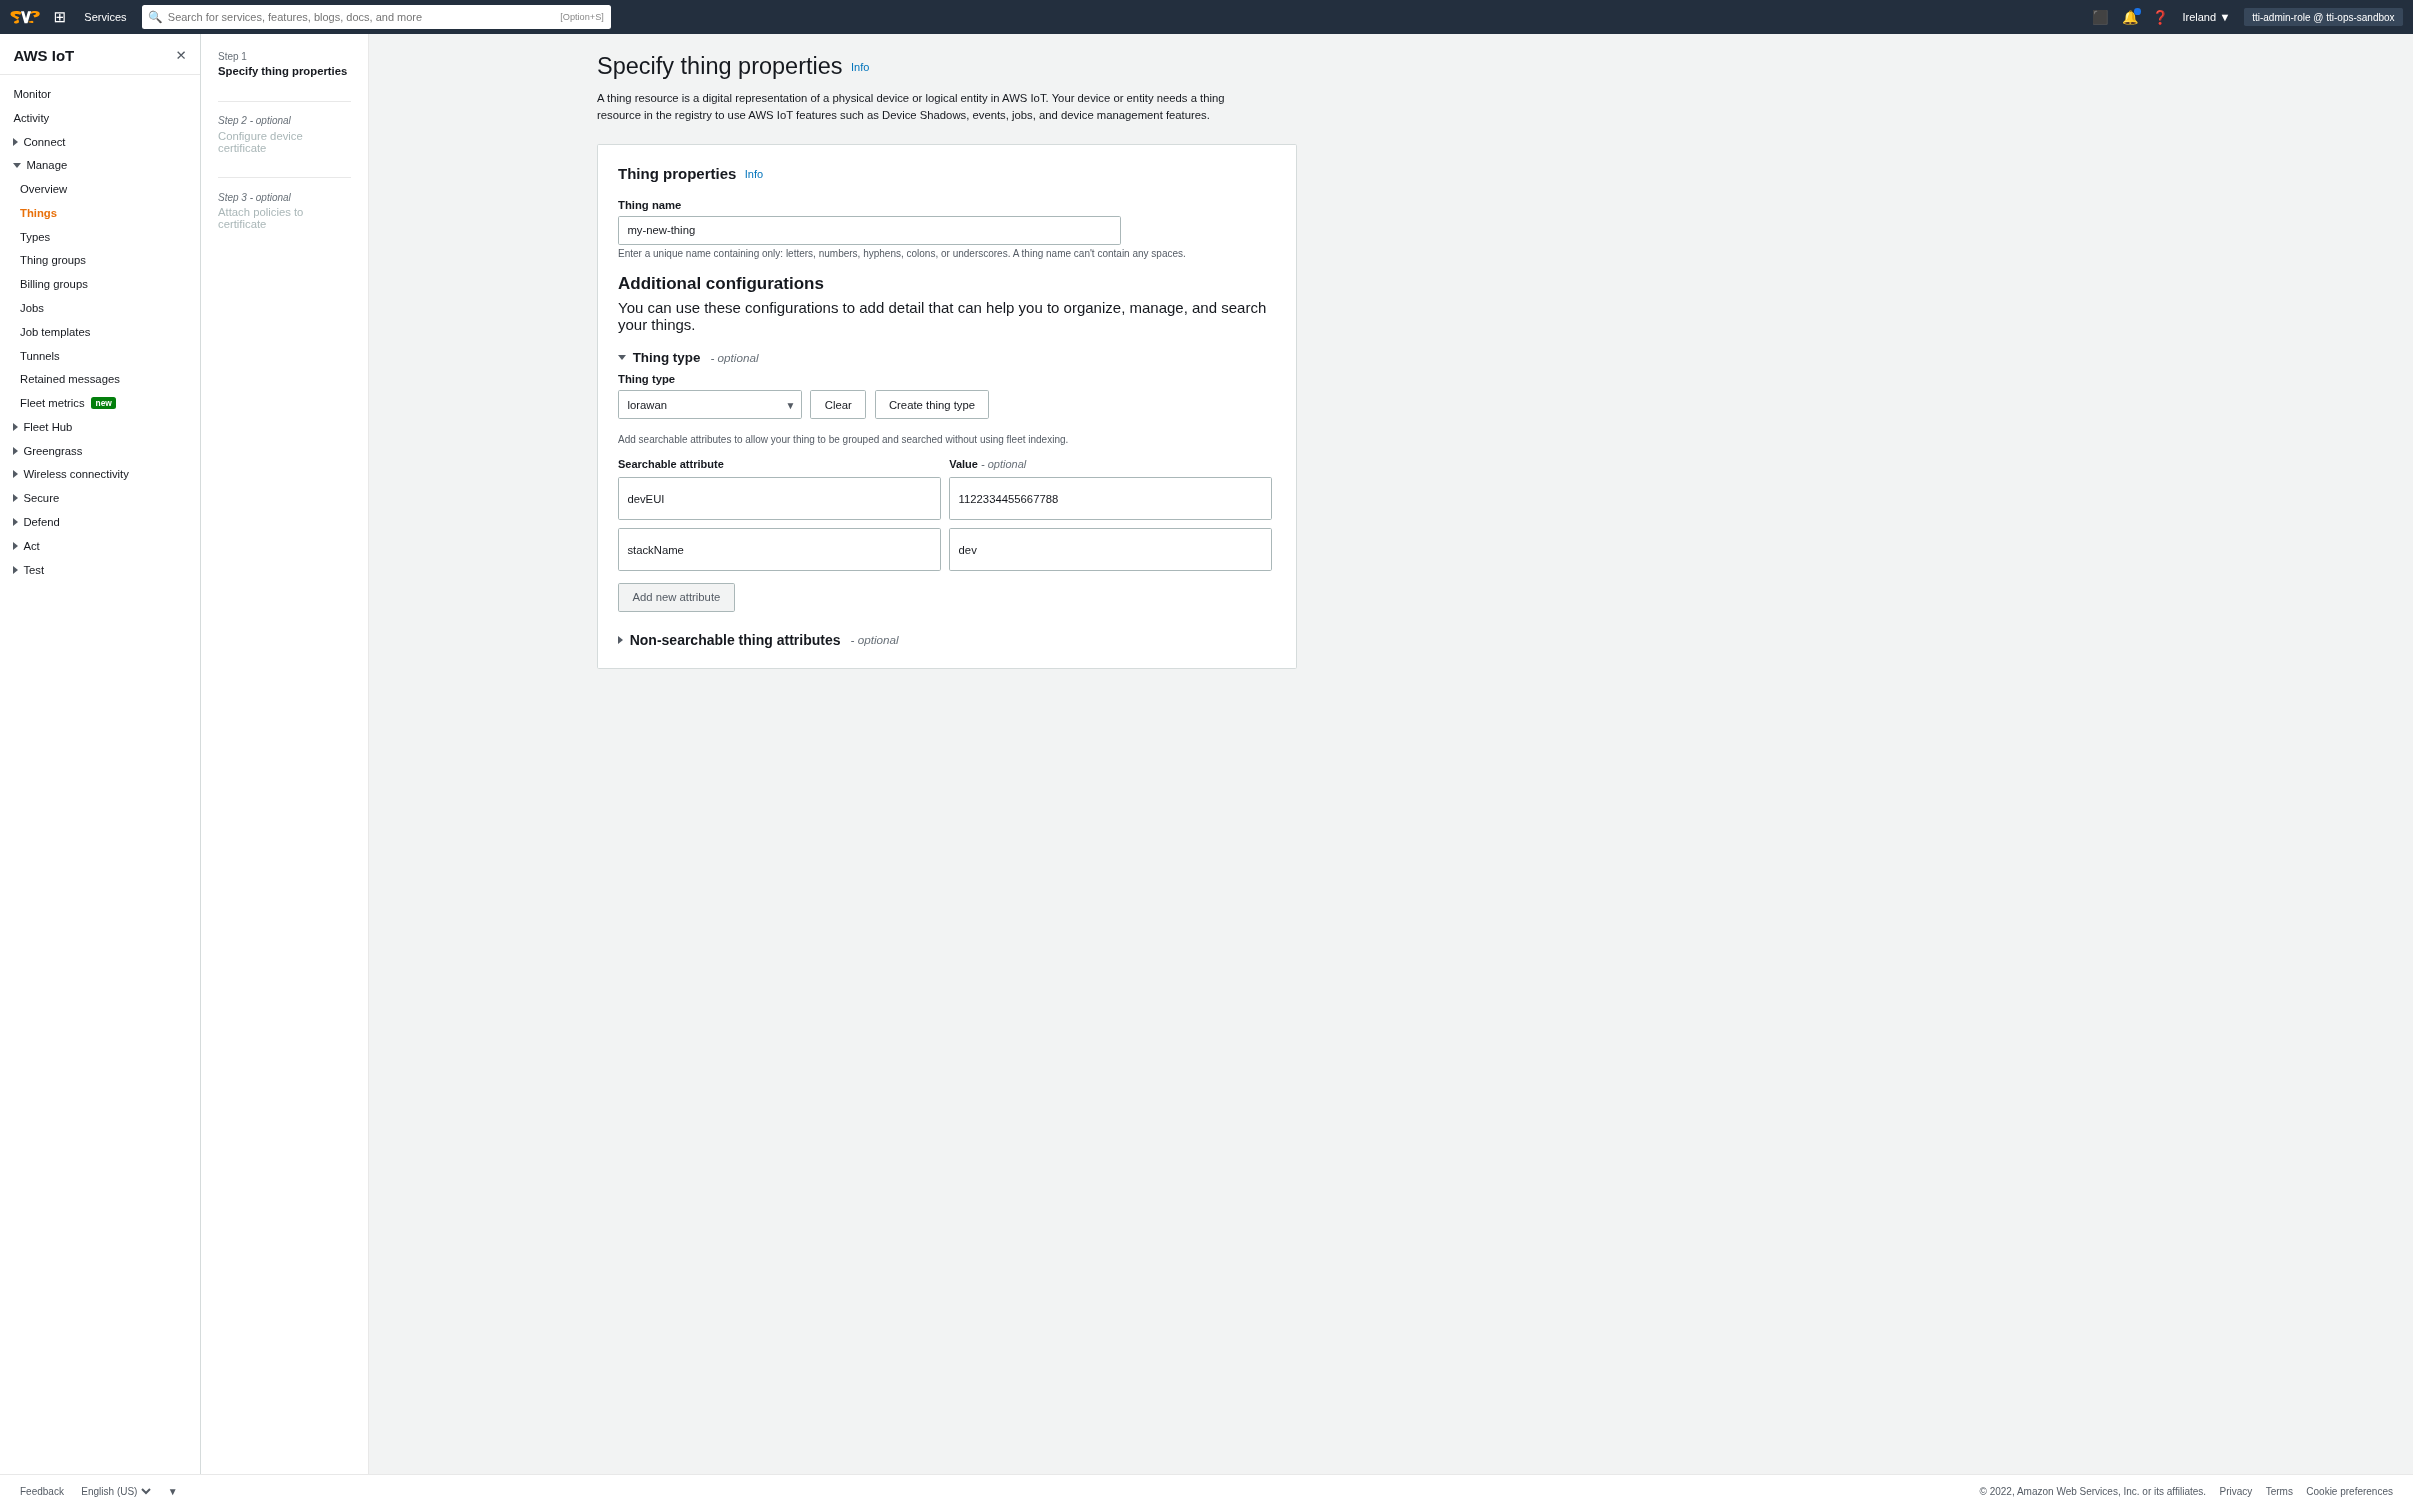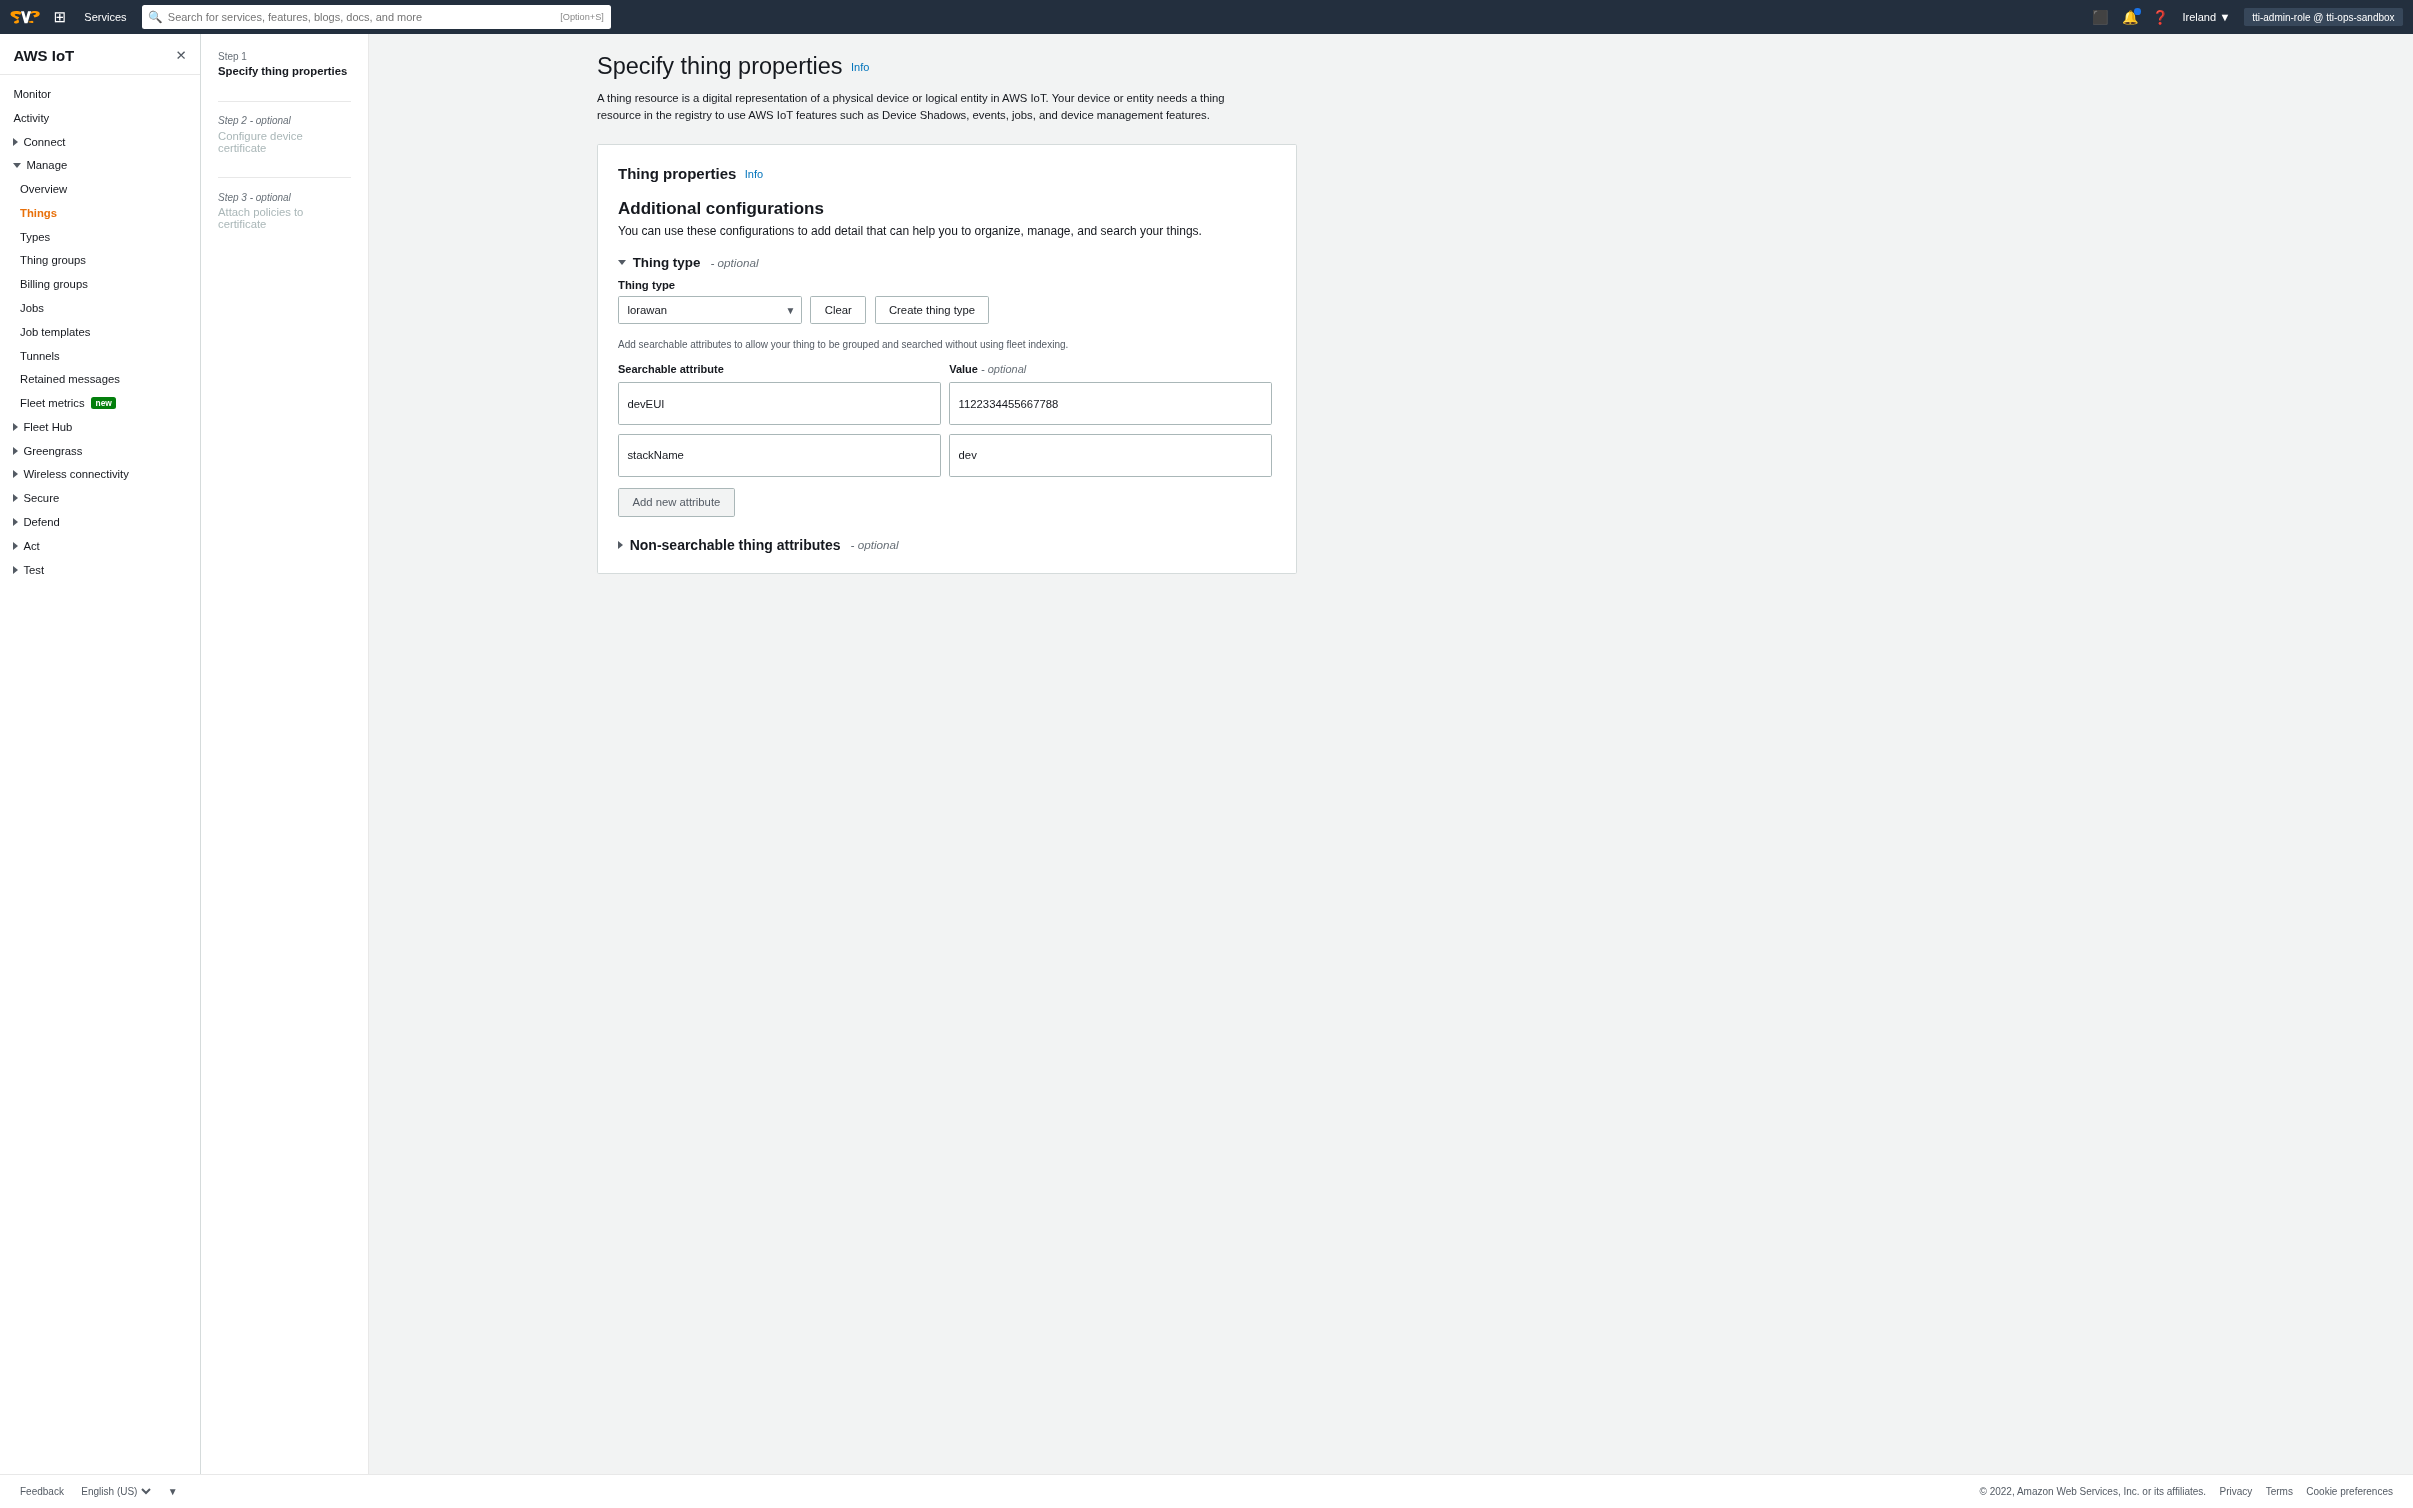--- a/index.html
+++ b/index.html
@@ -330,21 +330,21 @@
     }
 
     
     .section-title {
       font-size: 17px;
       font-weight: 600;
       color: #16191f;
       margin-bottom: 5px;
     }
     .section-desc {
-      font-size: 12px;
+      font-size: 15px;
       color: #16191f;
       margin-bottom: 17px;
     }
 
     
     .collapsible-header {
       display: flex;
       align-items: center;
       gap: 6.7px;
       margin-bottom: 8.4px;
@@ -677,20 +677,25 @@
     <h1 class="page-heading">
       <span>Specify thing properties</span>
       <a class="info-link">Info</a>
     </h1>
     <p class="page-desc">A thing resource is a digital representation of a physical device or logical entity in AWS IoT. Your device or entity needs a thing resource in the registry to use AWS IoT features such as Device Shadows, events, jobs, and device management features.</p>
 
     <div class="card">
       <div class="card-title">
         <span>Thing properties</span>
         <a class="info-link">Info</a>
+      </div>
+      <div class="form-field">
+        <label class="form-label">Thing name</label>
+        <input class="form-input" type="text" value="my-new-thing" style="">
+        <div class="form-hint">Enter a unique name containing only: letters, numbers, hyphens, colons, or underscores. A thing name can't contain any spaces.</div>
       </div>
 
       <div>
         <div class="section-title">Additional configurations</div>
         <div class="section-desc">You can use these configurations to add detail that can help you to organize, manage, and search your things.</div>
 
         <div>
           <div class="collapsible-header">
             <span class="triangle-down"></span>
             <span class="collapsible-title">Thing type</span>

